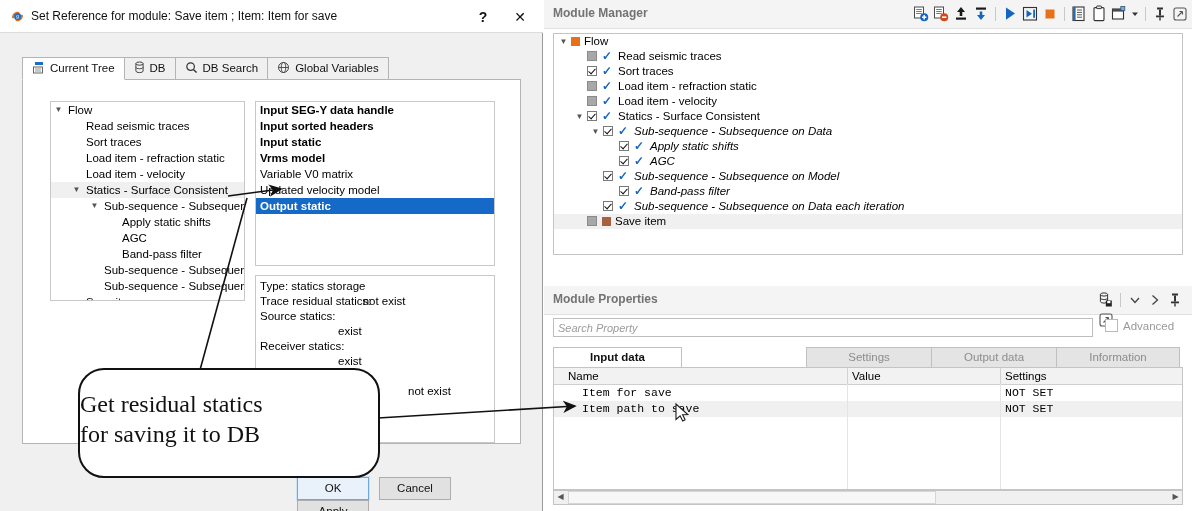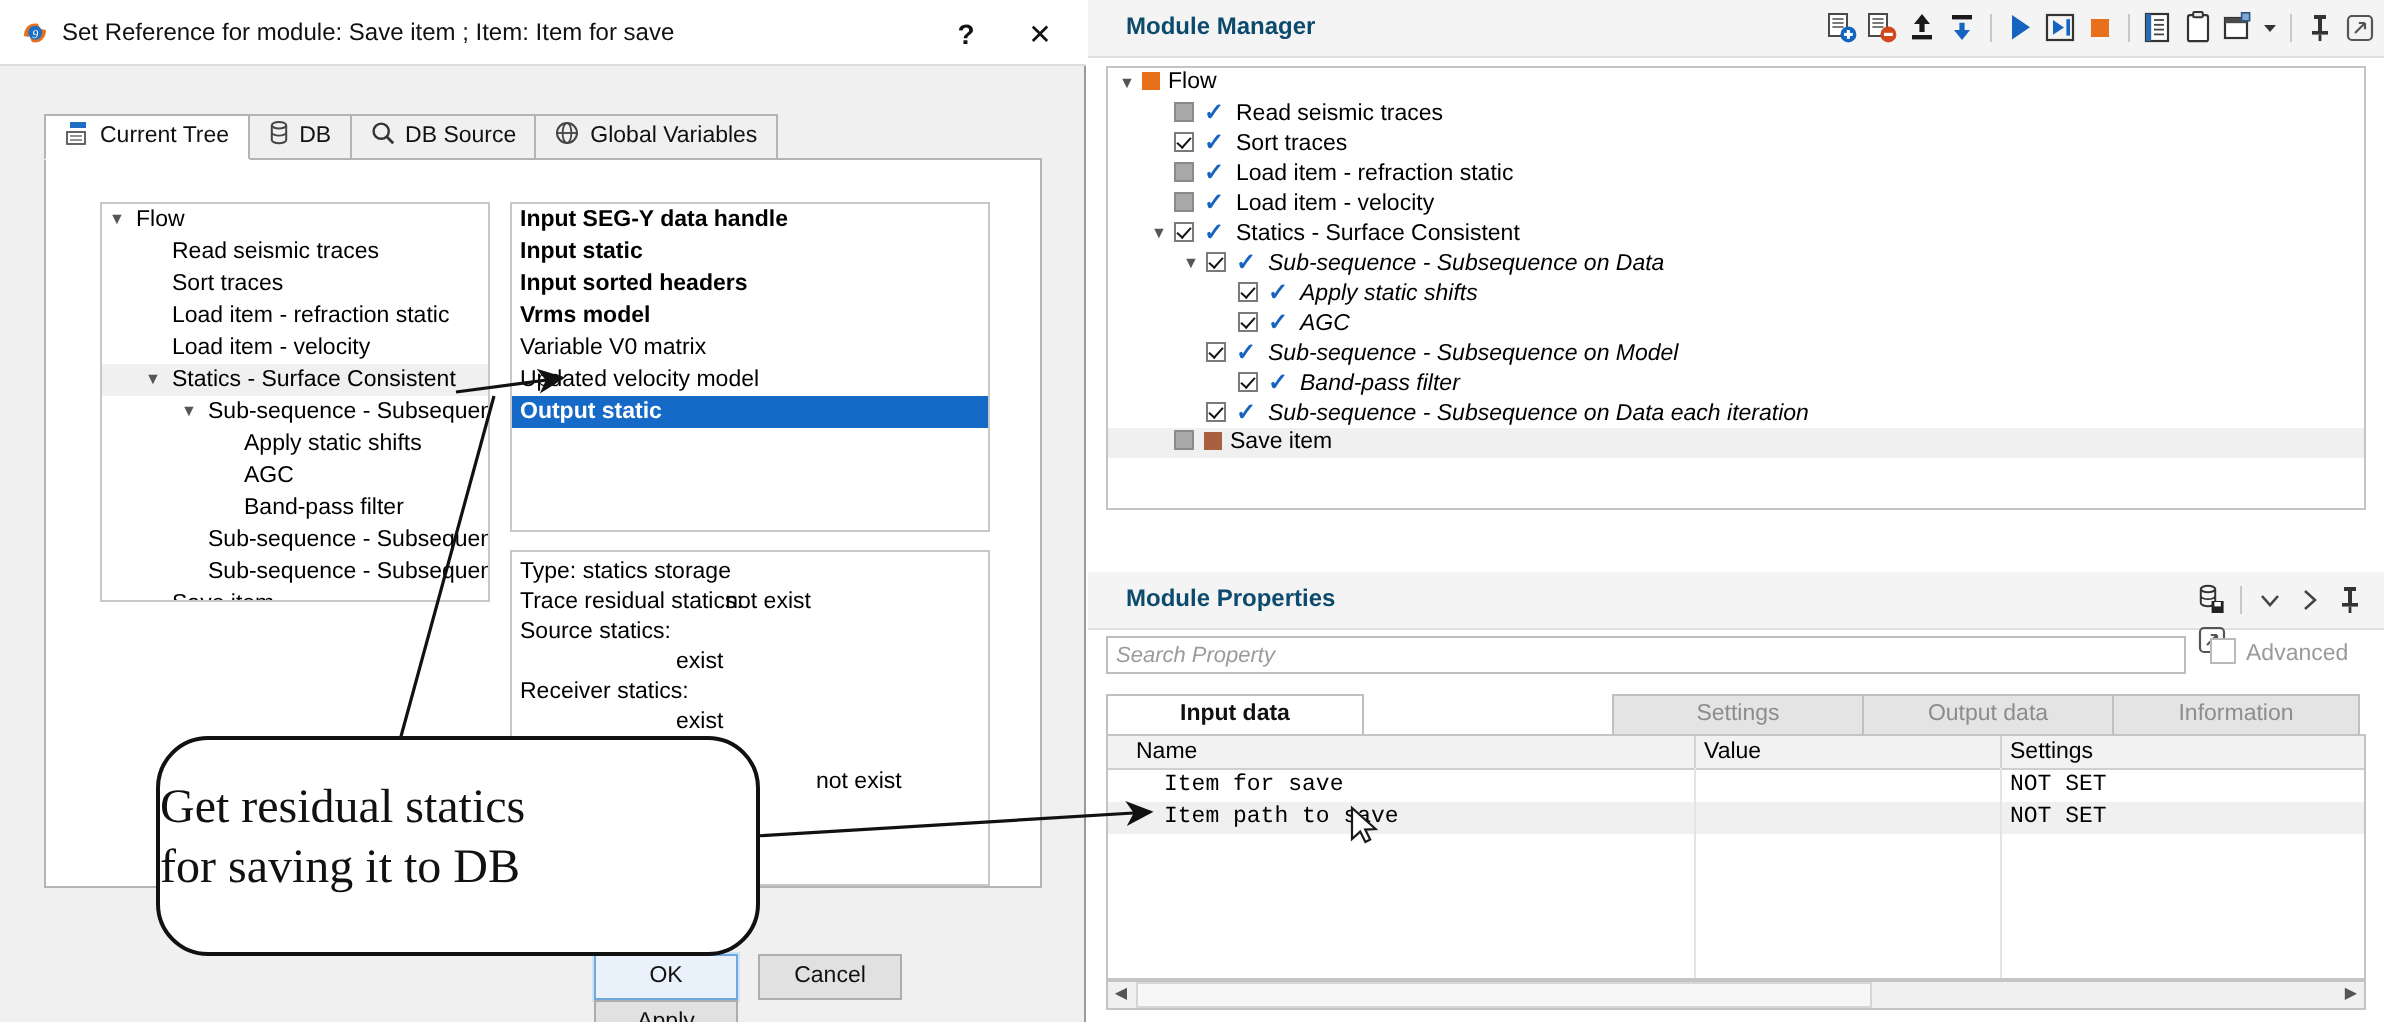--- a/index.html
+++ b/index.html
@@ -89,21 +89,21 @@
   }
   .dbtn.focus{border:1px solid #6ea8dc;background:#e9f2fb;outline:1px solid #cfe3f7;}
 
   
   #right{position:absolute;left:544px;top:0;width:648px;height:511px;background:#ffffff;}
 
   .panel-head{
     position:relative;height:28px;background:#f4f4f4;border-bottom:1px solid #e0e0e0;
   }
   .panel-title{
-    position:absolute;left:19px;top:6px;font-size:12px;font-weight:bold;color:#0c4a6e;
+    position:absolute;left:9px;top:6px;font-size:12px;font-weight:bold;color:#737373;
   }
   .tb{position:absolute;top:4px;height:20px;}
   .tbtn{float:left;width:20px;height:20px;position:relative;cursor:default;}
   .tsep{float:left;width:1px;height:14px;margin:3px 4px;background:#c8c8c8;}
 
   
   .mm-body{
     position:absolute;left:9px;top:33px;width:630px;height:222px;
     border:1px solid #c4c4c4;background:#fff;box-sizing:border-box;overflow:hidden;
   }
@@ -203,21 +203,21 @@
             <path d="M1.9 6.2 a3.6 1.6 0 0 0 7.2 0" fill="none" stroke="#444" stroke-width="0.9"></path>
           </svg>
         </span><span>DB</span>
       </div>
       <div class="dtab">
         <span class="ic">
           <svg width="13" height="13" viewBox="0 0 13 13">
             <circle cx="5.6" cy="5.6" r="3.8" fill="none" stroke="#333" stroke-width="1.2"></circle>
             <line x1="8.4" y1="8.4" x2="11.6" y2="11.6" stroke="#333" stroke-width="1.4"></line>
           </svg>
-        </span><span>DB Source</span>
+        </span><span>DB Search</span>
       </div>
       <div class="dtab">
         <span class="ic">
           <svg width="13" height="13" viewBox="0 0 13 13">
             <circle cx="6.5" cy="6.5" r="5" fill="none" stroke="#444" stroke-width="1"></circle>
             <ellipse cx="6.5" cy="6.5" rx="2.2" ry="5" fill="none" stroke="#444" stroke-width="0.9"></ellipse>
             <line x1="1.5" y1="6.5" x2="11.5" y2="6.5" stroke="#444" stroke-width="0.9"></line>
           </svg>
         </span><span>Global Variables</span>
       </div>
@@ -236,22 +236,22 @@
           <div class="trow"><span style="margin-left: 71px; display: inline-block;">Apply static shifts</span></div>
           <div class="trow"><span style="margin-left: 71px; display: inline-block;">AGC</span></div>
           <div class="trow"><span style="margin-left: 71px; display: inline-block;">Band-pass filter</span></div>
           <div class="trow"><span style="margin-left: 53px; display: inline-block;">Sub-sequence - Subsequence ...</span></div>
           <div class="trow"><span style="margin-left: 53px; display: inline-block;">Sub-sequence - Subsequence ...</span></div>
           <div class="trow"><span style="margin-left: 35px; display: inline-block;">Save item</span></div>
         </div>
 
       <div class="list-box" id="dlg-list">
           <div class="lrow bold">Input SEG-Y data handle</div>
+          <div class="lrow bold">Input sorted headers</div>
           <div class="lrow bold">Input static</div>
-          <div class="lrow bold">Input sorted headers</div>
           <div class="lrow bold">Vrms model</div>
           <div class="lrow">Variable V0 matrix</div>
           <div class="lrow">Updated velocity model</div>
           <div class="lrow bold selected">Output static</div>
         </div>
 
       <div class="info-box" id="dlg-info">
           <div class="irow"><span class="lbl">Type: statics storage</span></div>
           <div class="irow"><span class="lbl">Trace residual statics:</span><span class="val" style="margin-left: -8.8px;">not exist</span></div>
           <div class="irow"><span class="lbl">Source statics:</span></div>

